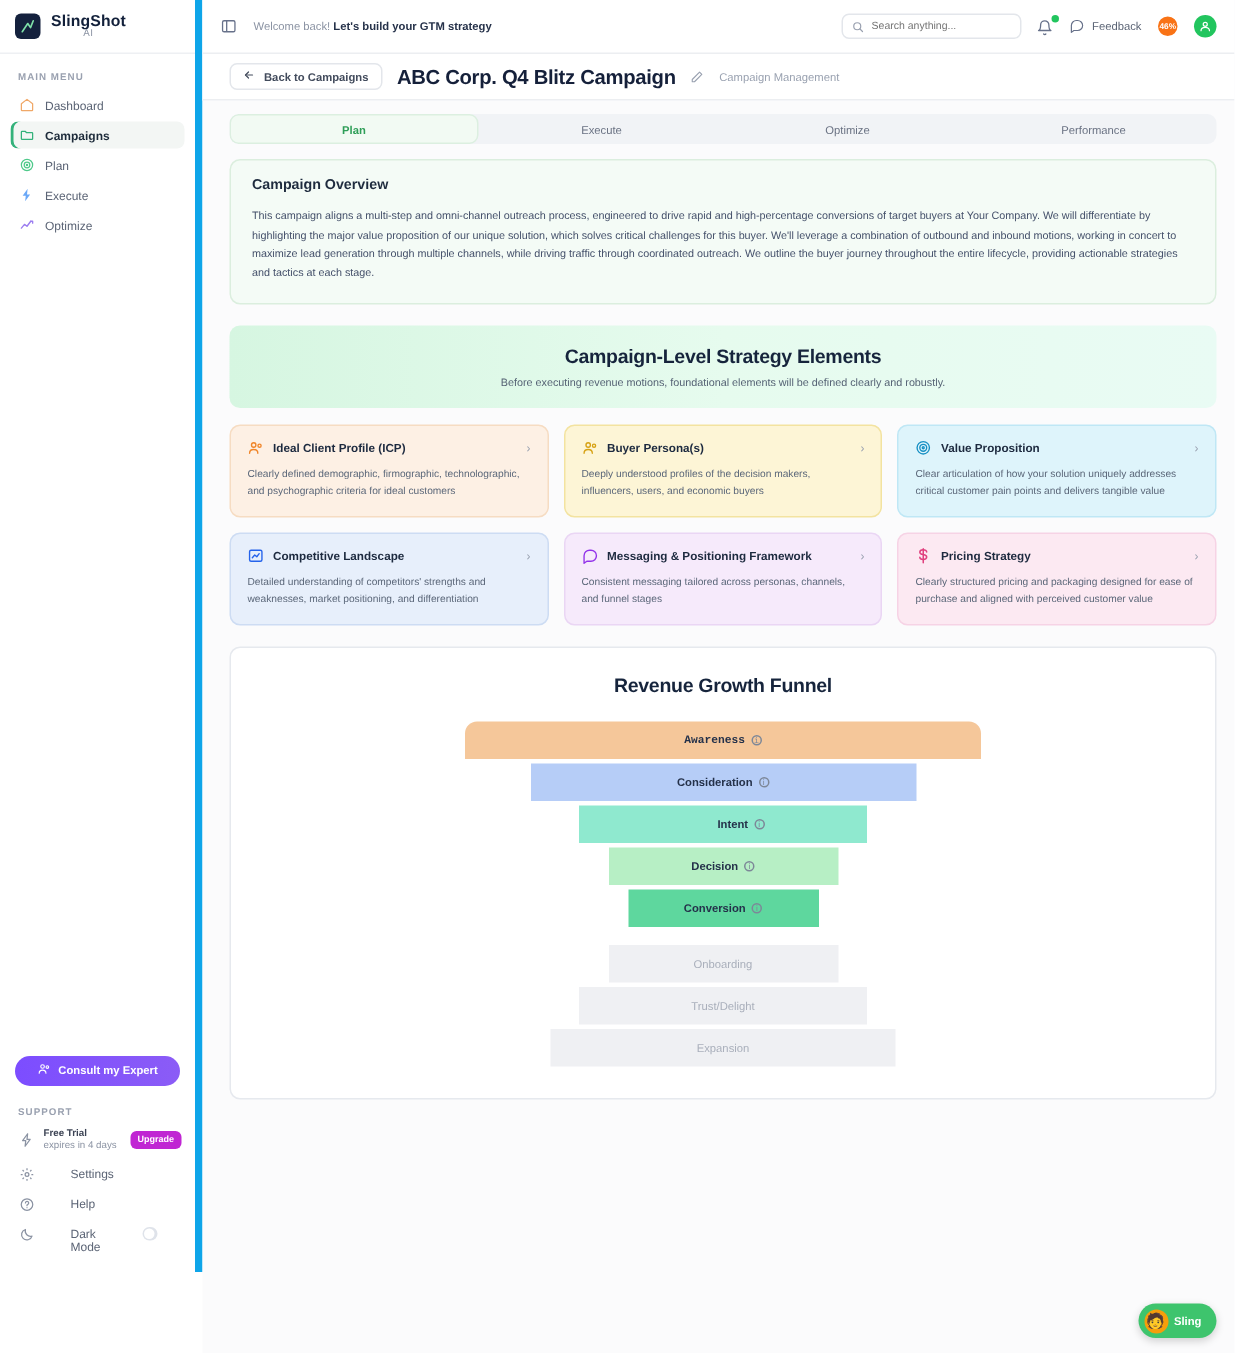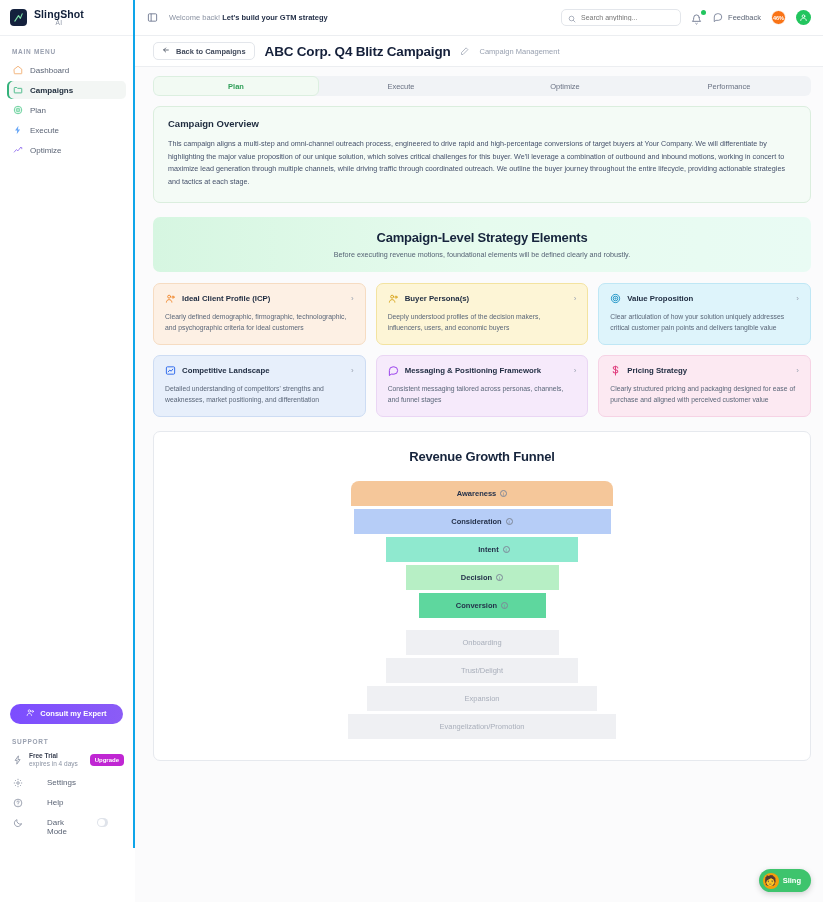--- a/index.html
+++ b/index.html
@@ -8,21 +8,21 @@
     font-family: "Liberation Sans", sans-serif;
     background: #ffffff;
     overflow: hidden;
   }
   .app { display: flex; width: 823px; height: 902px; }
 
   
   .sidebar {
     width: 135px; height: 848px;
     background: #ffffff;
-    border-right: 2px solid #0ea5e9;
+    border-right: 5px solid #0ea5e9;
     display: flex; flex-direction: column;
     flex: 0 0 135px;
   }
   .brand {
     height: 36px;
     display: flex; align-items: center; gap: 7px;
     padding: 0 10px;
     border-bottom: 1px solid #eef0f3;
   }
   .brand-logo {
@@ -525,21 +525,21 @@
        <span class="elem-title">Pricing Strategy</span>
        <span class="chev">›</span>
      </div>
      <div class="elem-desc">Clearly structured pricing and packaging designed for ease of purchase and aligned with perceived customer value</div>
           </div>
         </div>
 
       <div class="funnel-card">
         <div class="funnel-title">Revenue Growth Funnel</div>
         <div class="funnel-rows">
-            <div class="funnel-bar" style="width: 262px; background: rgb(245, 199, 154); border-top-left-radius: 8px; border-top-right-radius: 8px;">
+            <div class="funnel-bar" style="width: 344px; background: rgb(245, 199, 154); border-top-left-radius: 8px; border-top-right-radius: 8px; font-family: Liberation Mono, monospace;">
               <span>Awareness</span>
               <span class="info-i">i</span>
             </div>
             <div class="funnel-bar" style="width: 257px; background: rgb(182, 205, 247);">
               <span>Consideration</span>
               <span class="info-i">i</span>
             </div>
             <div class="funnel-bar" style="width: 192px; background: rgb(143, 233, 207); padding-left: 24px;">
               <span>Intent</span>
               <span class="info-i">i</span>
@@ -554,23 +554,20 @@
             </div>
             <div class="funnel-bar inactive gap" style="width: 153px; background: rgb(239, 240, 243);">
               <span>Onboarding</span>
             </div>
             <div class="funnel-bar inactive" style="width: 192px; background: rgb(239, 240, 243);">
               <span>Trust/Delight</span>
             </div>
             <div class="funnel-bar inactive" style="width: 230px; background: rgb(239, 240, 243);">
               <span>Expansion</span>
             </div>
-            <div class="funnel-bar inactive" style="width: 268px; background: rgb(239, 240, 243);">
-              <span>Evangelization/Promotion</span>
-            </div>
           </div>
       </div>
 
     </div>
 
     <div class="chat-fab">
       <span class="chat-av">🧑</span>
       <span class="chat-label">Sling</span>
     </div>
 

